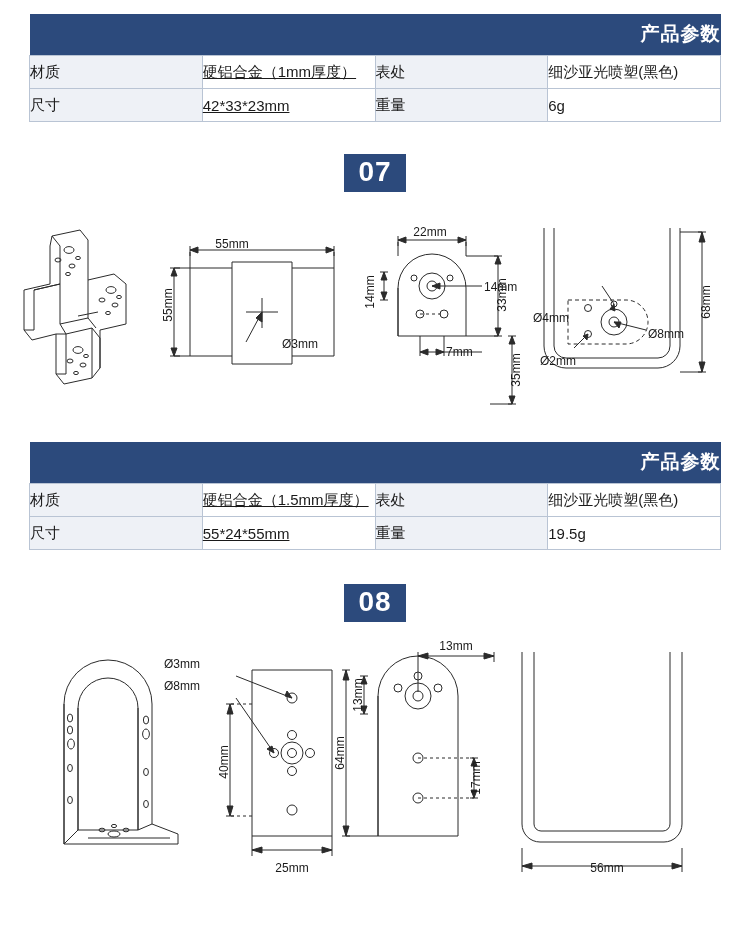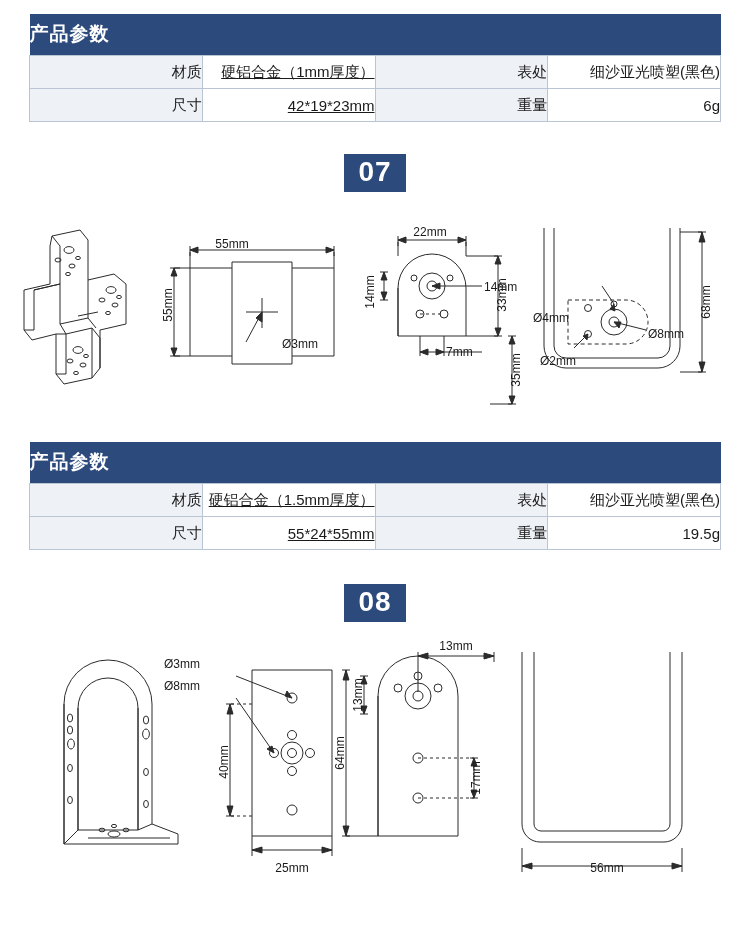--- a/index.html
+++ b/index.html
@@ -19,31 +19,31 @@
   
   .spec-table {
     width: 692px;
     margin: 0 auto;
     border-collapse: collapse;
     table-layout: fixed;
   }
   .spec-table .hdr td {
     background: #2c4a7c;
     color: #ffffff;
-    text-align: left;
+    text-align: right;
     font-size: 19px;
     font-weight: bold;
     padding: 7px 0 8px 0;
     letter-spacing: 1px;
     border: none;
   }
   .spec-table td {
     border: 1px solid #b9c4d4;
     font-size: 15px;
-    text-align: right;
+    text-align: left;
     padding: 6px 0;
     height: 20px;
   }
   .spec-table td.lbl {
     background: #eef1f6;
     width: 88px;
     font-weight: normal;
   }
   .spec-table td.val-a { width: 195px; text-decoration: underline; }
   .spec-table td.val-b { width: 205px; margin-left: 20px; }
@@ -89,21 +89,21 @@
       <td colspan="4">产品参数</td>
     </tr>
     <tr>
       <td class="lbl">材质</td>
       <td class="val-a">硬铝合金（1mm厚度）</td>
       <td class="lbl">表处</td>
       <td class="val-b">细沙亚光喷塑(黑色)</td>
     </tr>
     <tr>
       <td class="lbl">尺寸</td>
-      <td class="val-a">42*19*23mm</td>
+      <td class="val-a">42*33*23mm</td>
       <td class="lbl">重量</td>
       <td class="val-b">6g</td>
     </tr>
   </tbody>
     </table>
 </div>
 
 <div class="section-head" style="margin-top:32px;">
   <span class="sec-num">07</span>
 </div>

